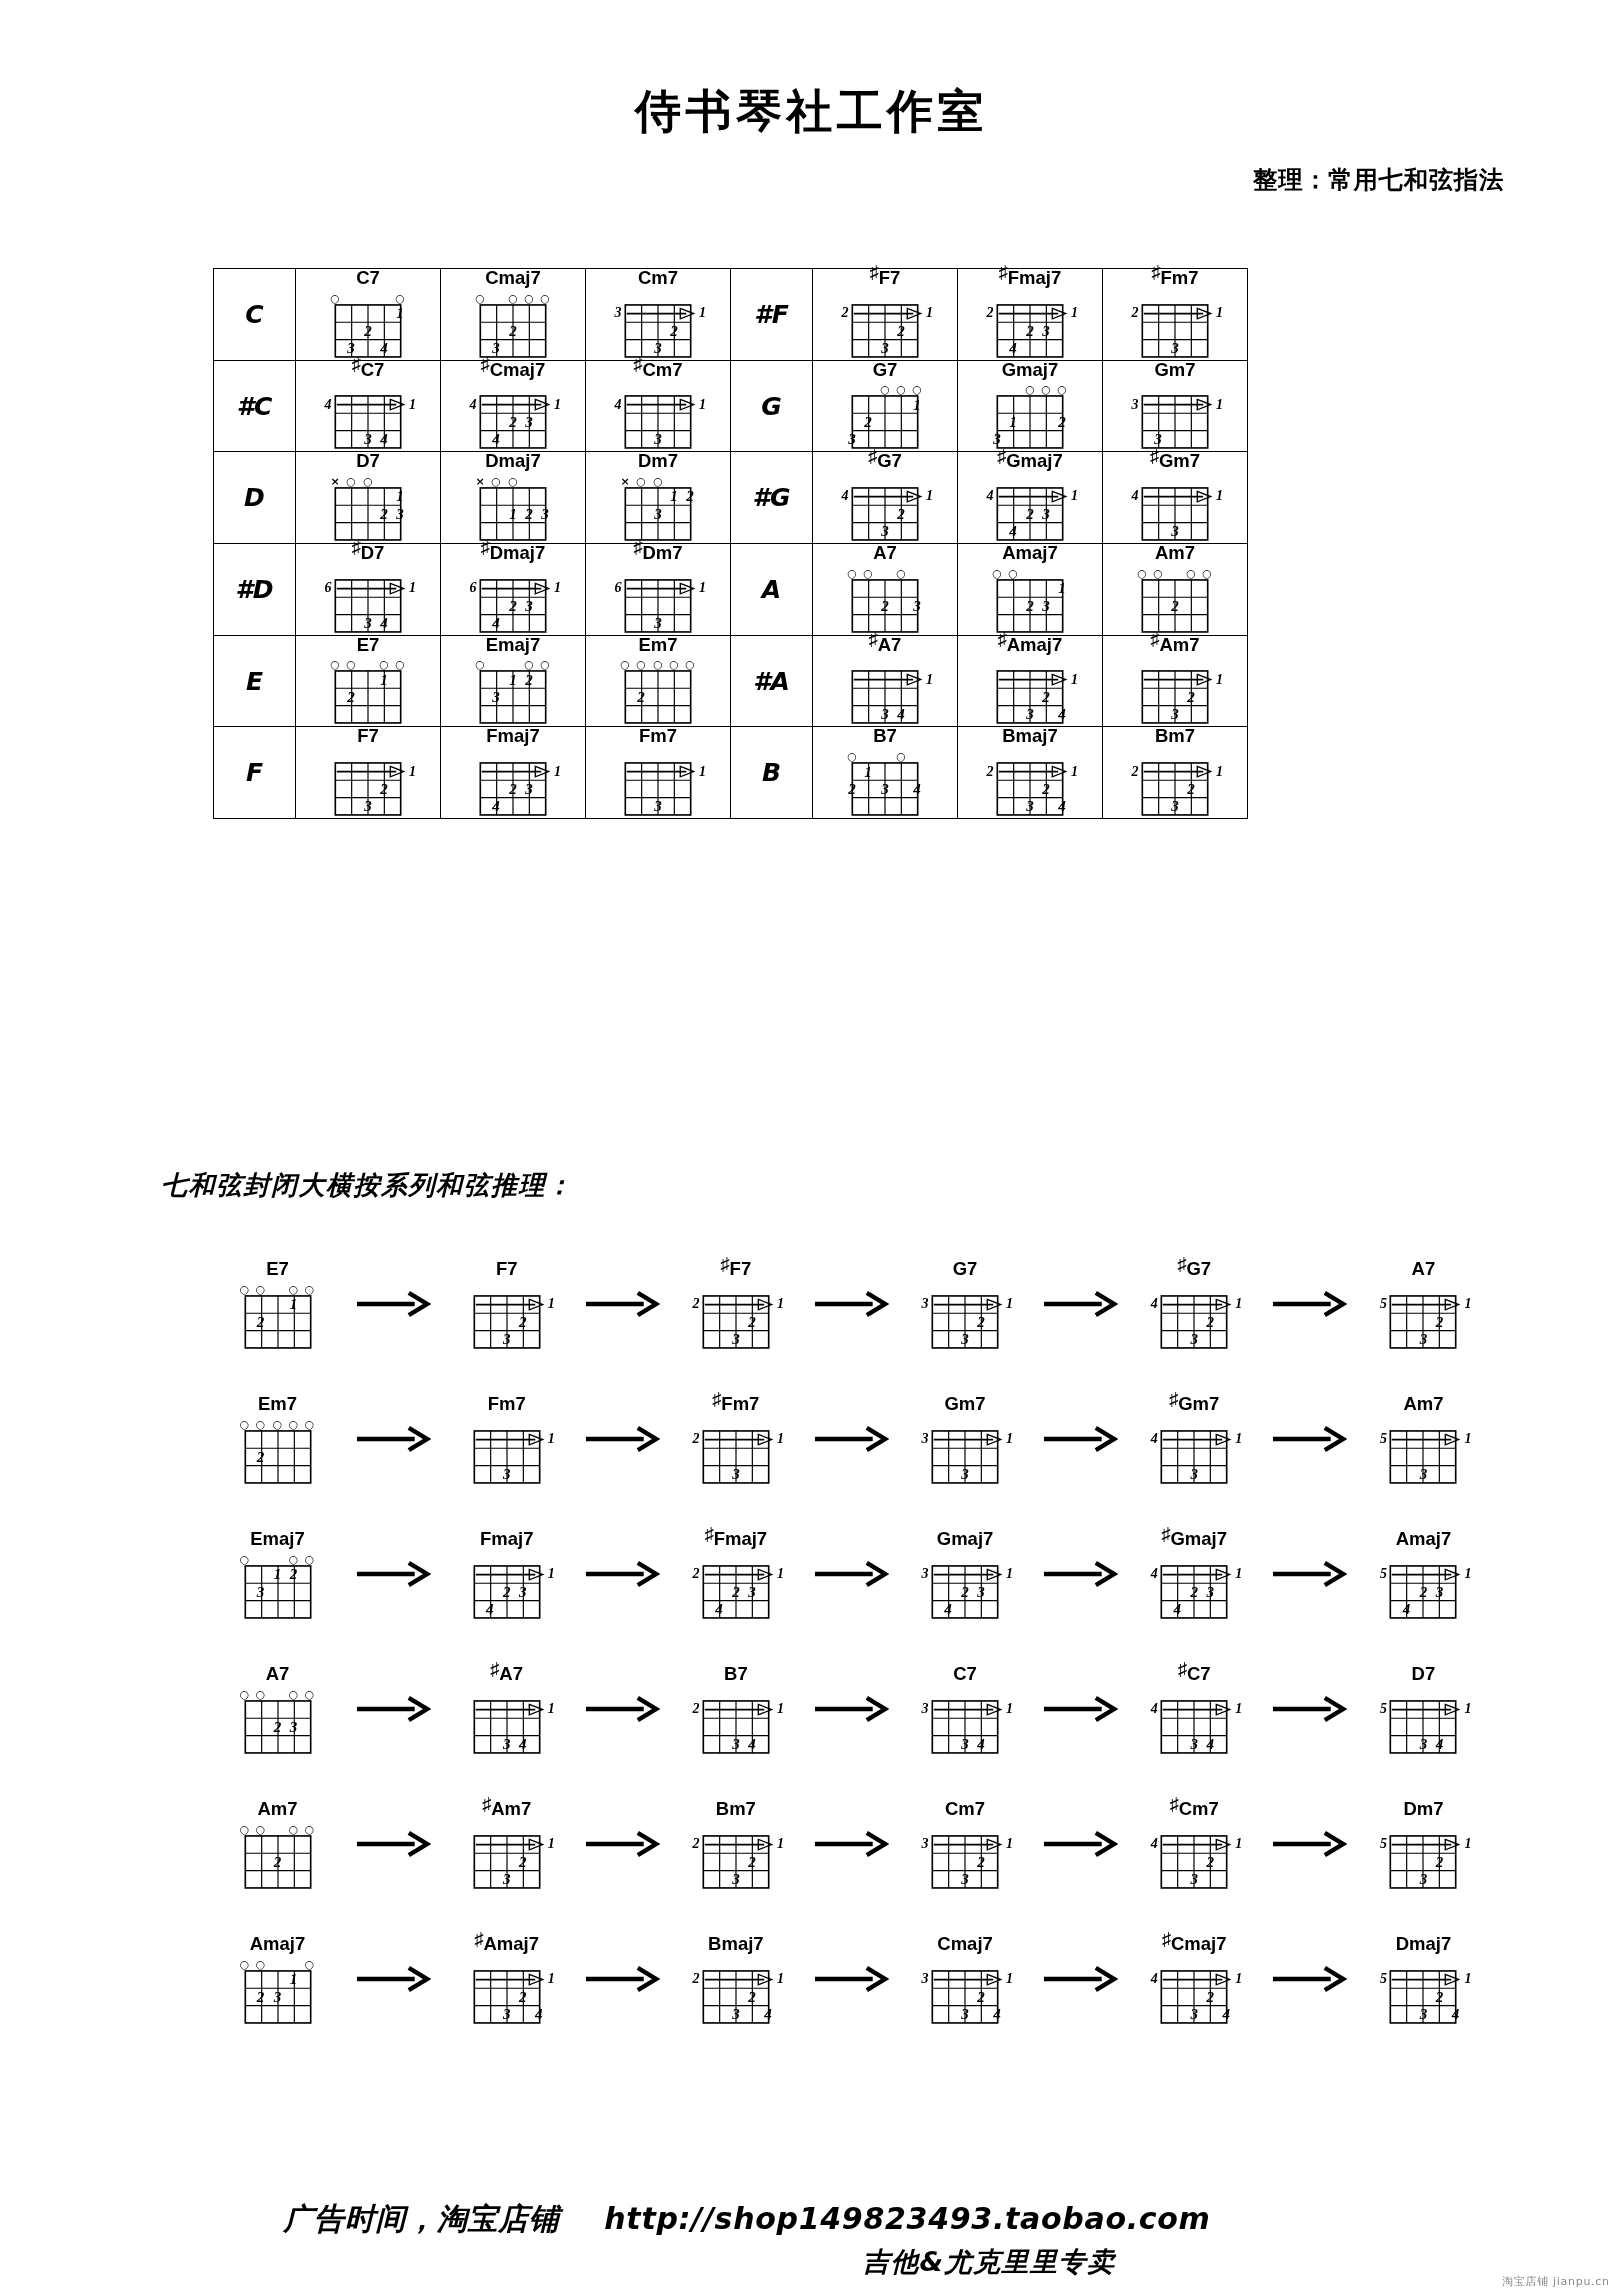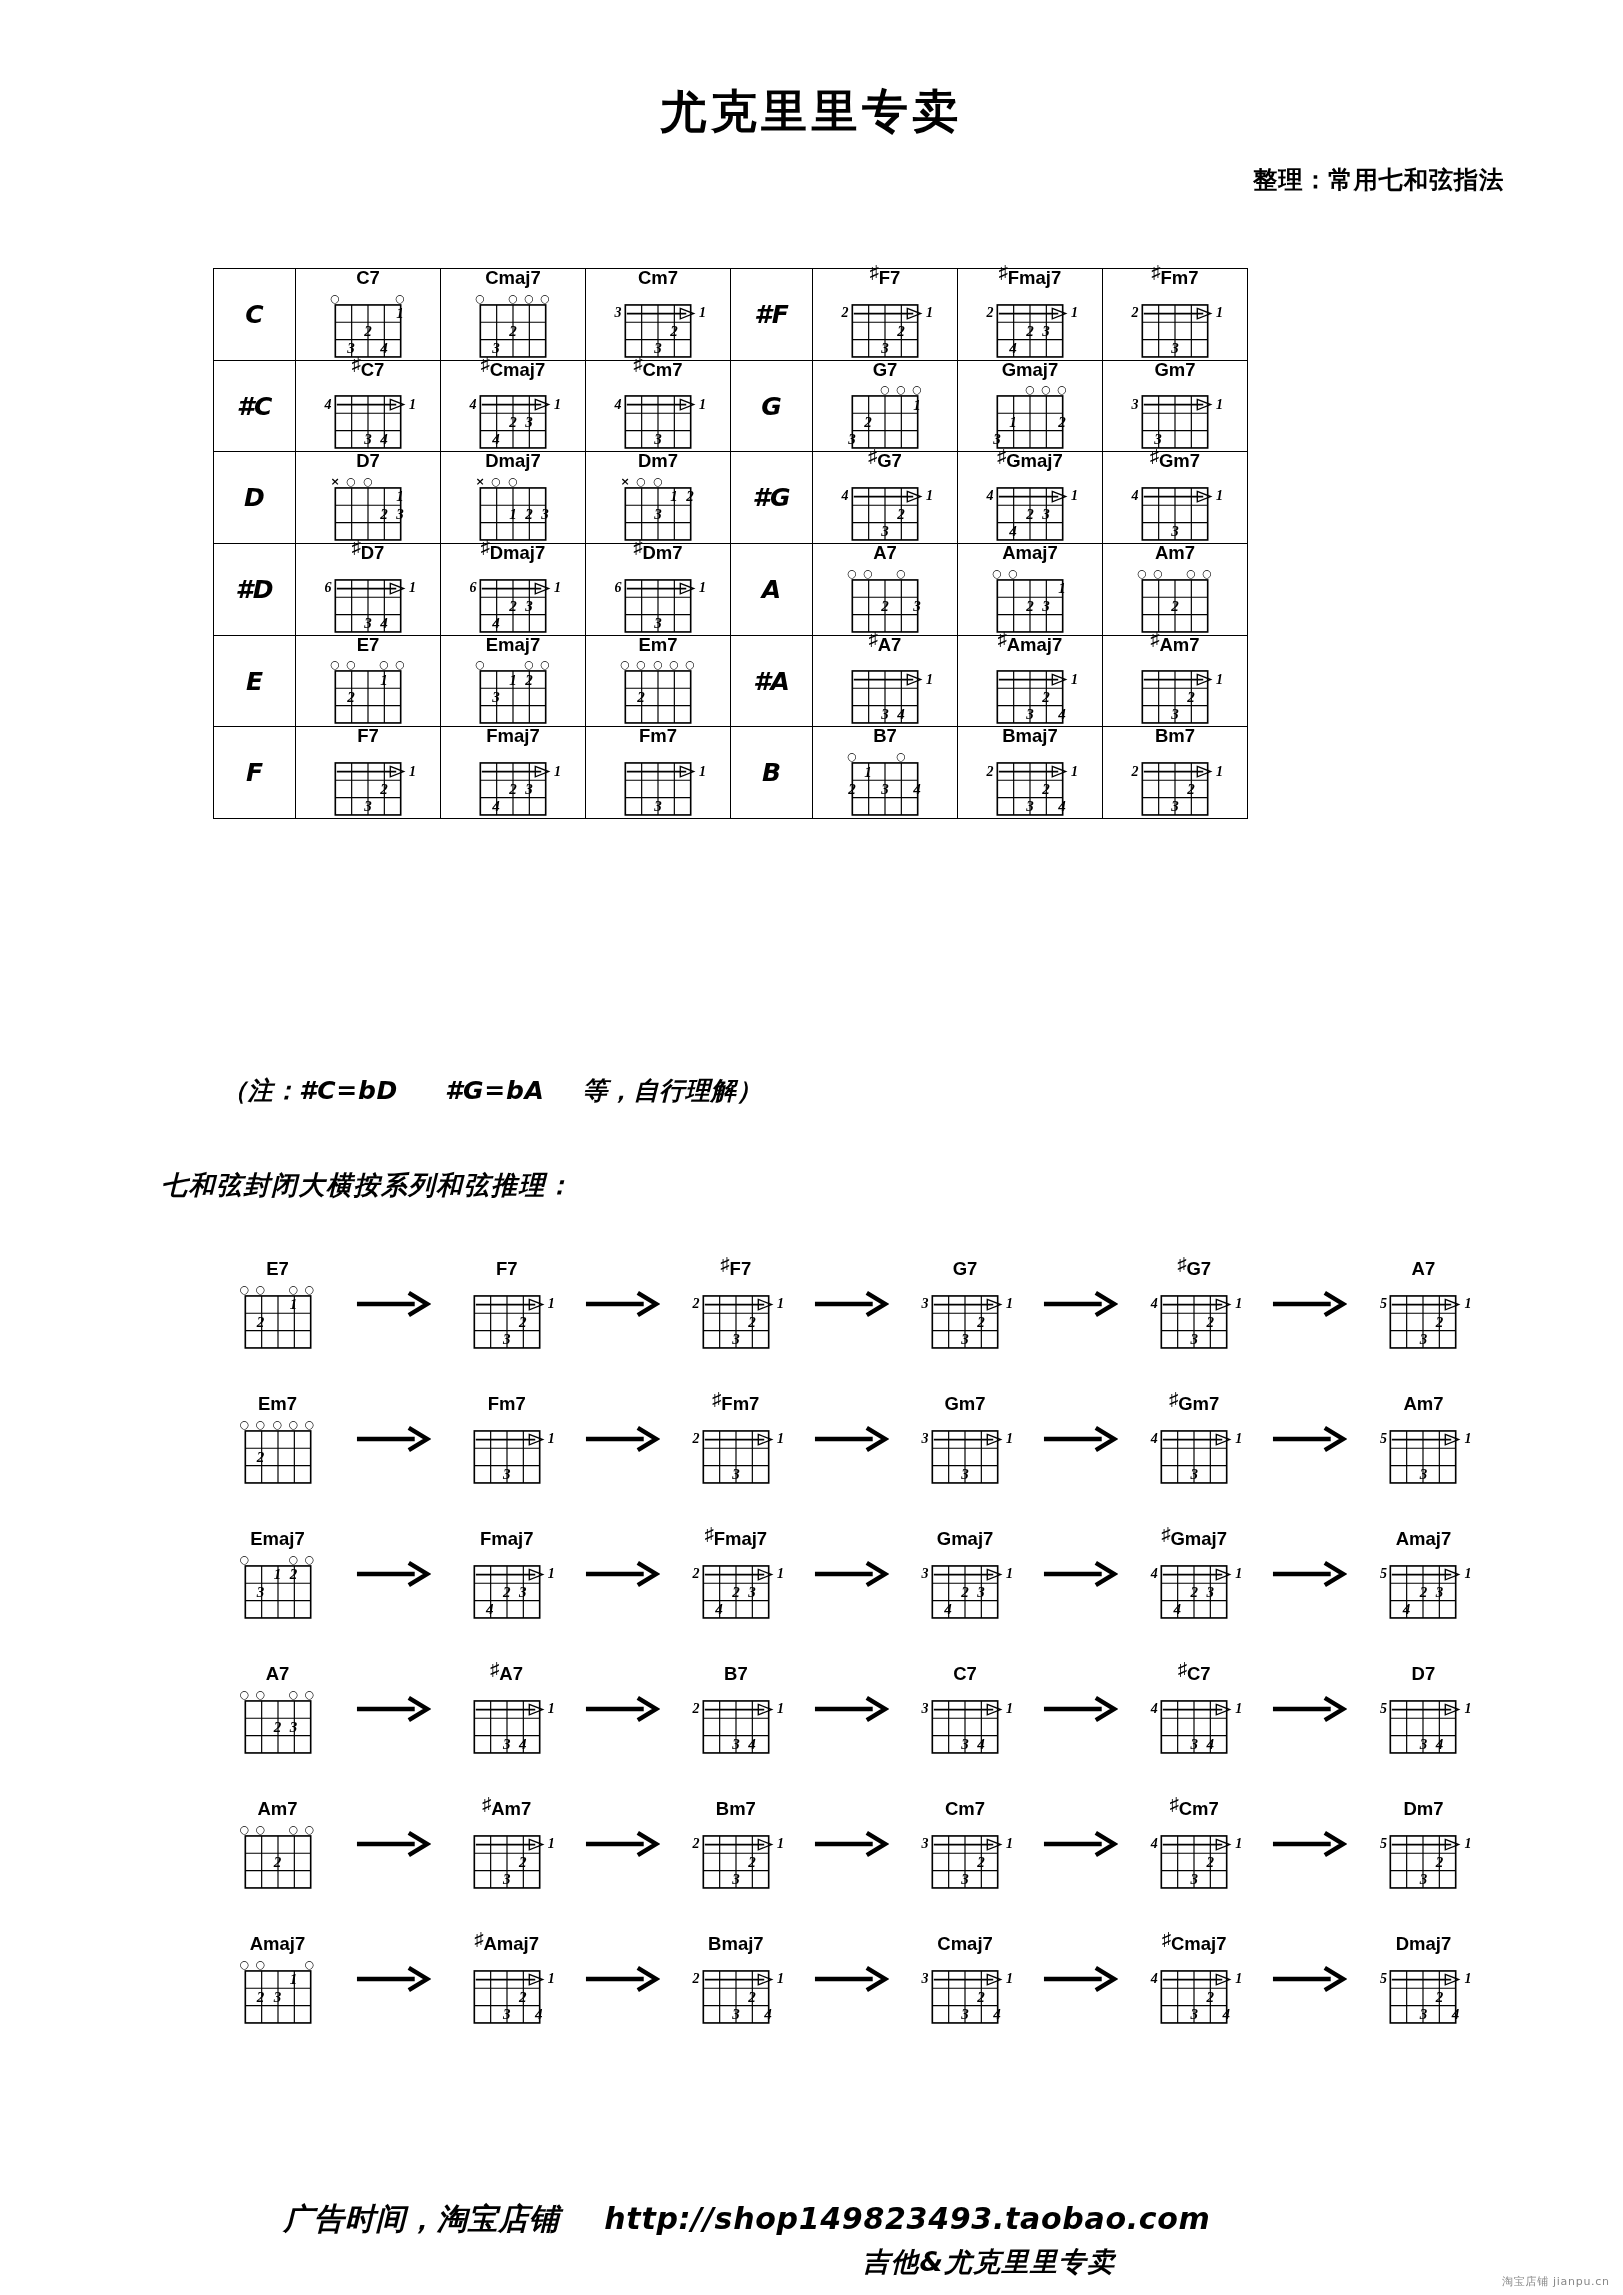--- a/index.html
+++ b/index.html
@@ -137,21 +137,21 @@
   .wmk{
     position:absolute;right:13.3px;bottom:6px;
     font-size:11px;color:#888;letter-spacing:0.7px;
   }
 </style>
 </head>
 <body>
 
 <div class="page">
 
-  <div class="title">尤克里里专卖</div>
+  <div class="title">侍书琴社工作室</div>
   <div class="credit">
     <div>整理：常用七和弦指法</div>
   </div>
 
   <table class="tbl" id="chord-table">
     <tbody id="chord-table-body">
         <tr>
           <td class="rootlab c-root">C</td>
           <td class="c-chord">
             <div class="cellwrap">
@@ -991,21 +991,20 @@
                   <span class="fretno" style="left: 15.5px; top: 23.4px; font-size: 14px;">2</span>
                   <span class="barreno" style="left: 93px; top: 23.4px; font-size: 14px;">1</span>
                 </div>
               </div>
             </div>
           </td>
         </tr>
       </tbody>
   </table>
 
-  <div class="note">（注：#C=bD     #G=bA    等，自行理解）</div>
   <div class="sechead">七和弦封闭大横按系列和弦推理：</div>
 
   <div class="prog" id="progressions">
       <div class="prow">
         <div class="slot">
           <div class="chord">
             <div class="nm" style="font-size: 18.5px;">E7</div>
             <div class="body" style="width: 104px; height: 70px;">
               <svg width="104" height="70" style="position: absolute; left: 0px; top: 0px;" viewBox="0 0 140 94">
                 <rect x="26" y="20" width="88" height="70" fill="none" stroke="#000" stroke-width="2.2"></rect>

